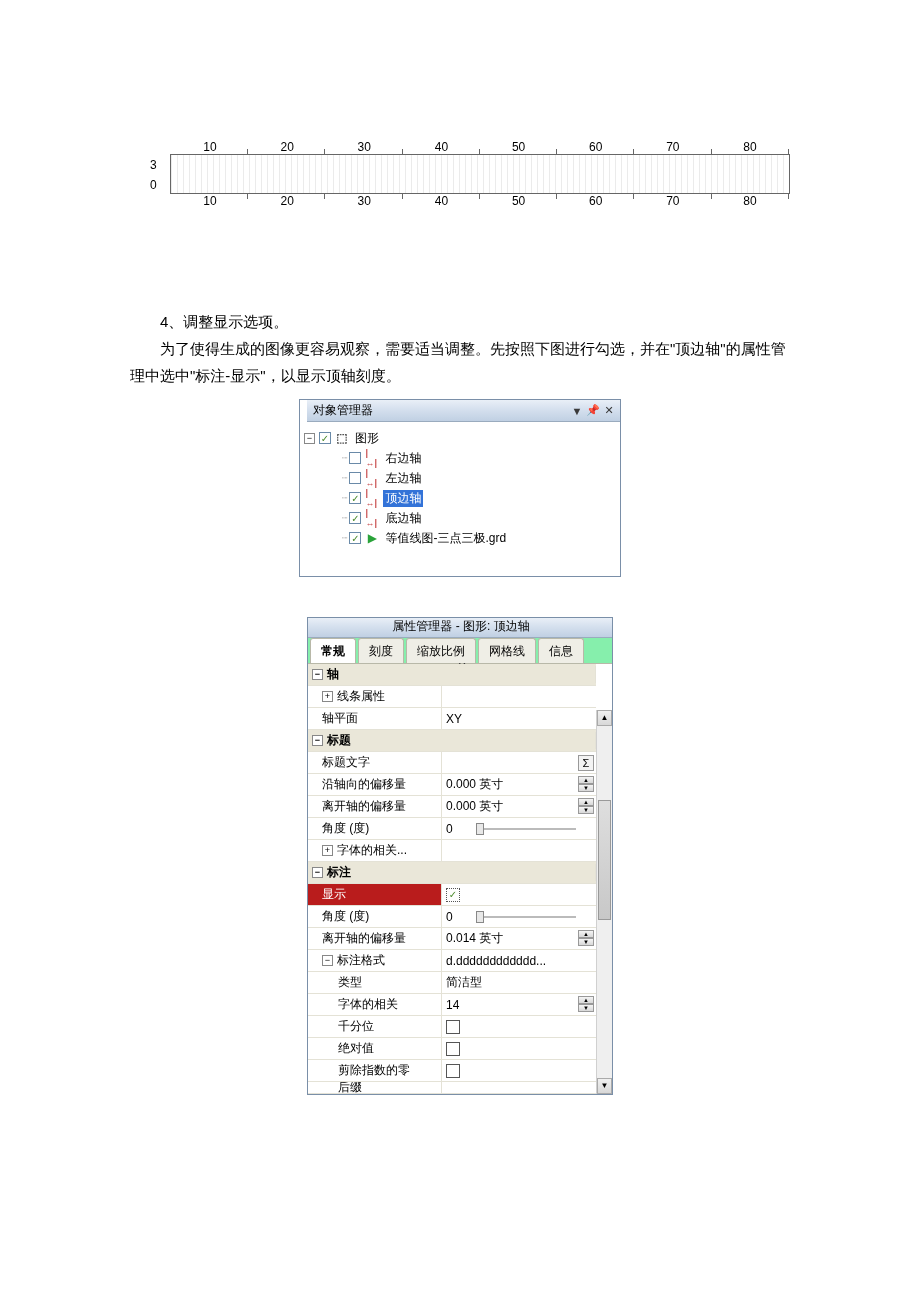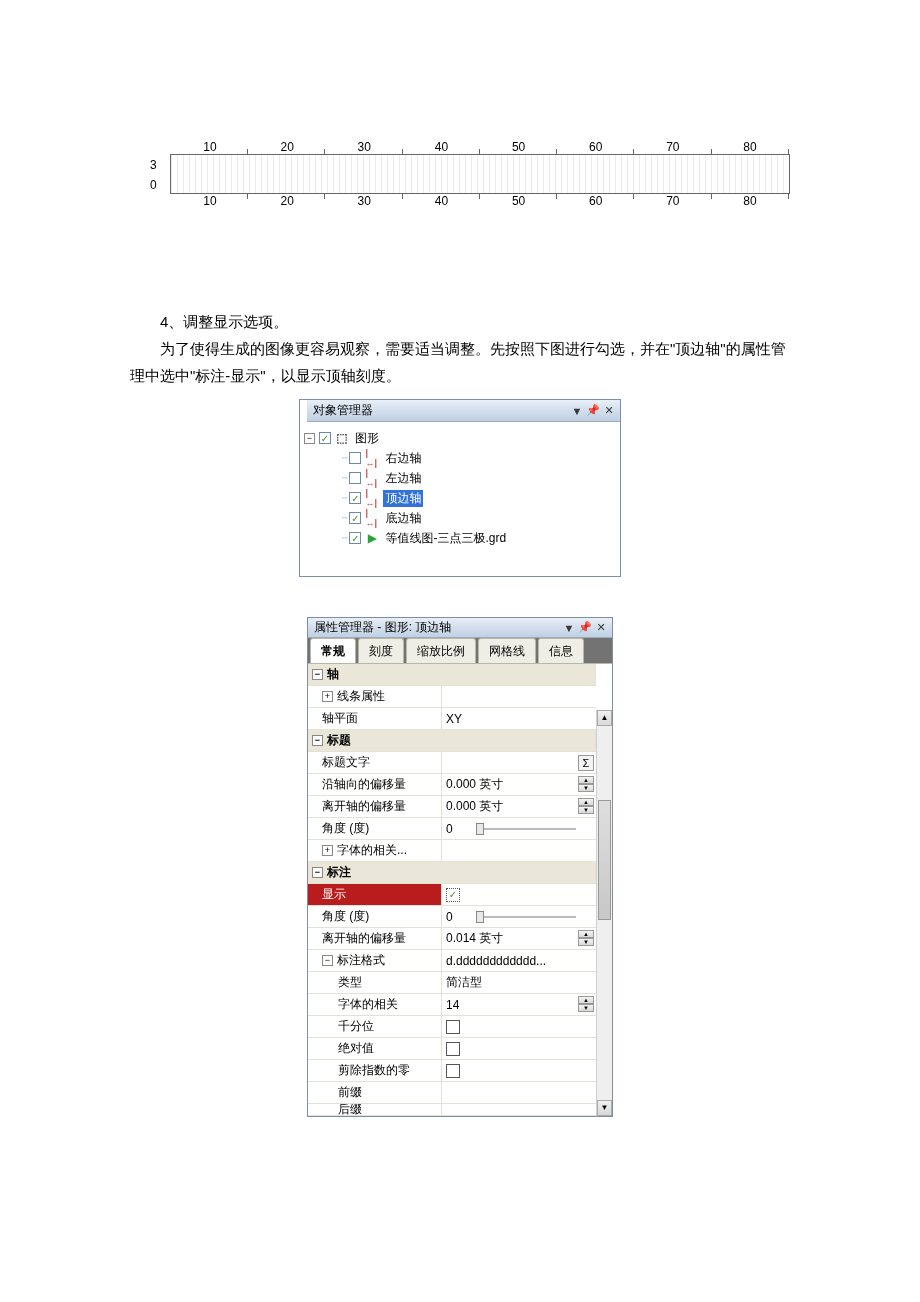--- a/index.html
+++ b/index.html
@@ -79,25 +79,26 @@
     .tree-label { padding: 0 2px; }
     .tree-label.selected { background: #3373d8; color: #ffffff; }
     .dots { color: #888; font-size: 9px; margin-right: 2px; }
 
     .prop-panel { width: 306px; margin: 8px auto 0 auto; border: 1px solid #7a8fa8; position: relative; }
     .prop-header {
       background: linear-gradient(to bottom, #e9eff7 0%, #d5e0ee 45%, #c0d0e3 100%);
       border-bottom: 1px solid #9aabbe;
       height: 20px; display: flex; align-items: center; padding: 0 4px 0 6px;
       font-size: 12px;
+      flex-direction: column;
     }
     .prop-header .title { flex: 1; }
     .tabs {
       display: flex; height: 26px; 
-      background: #737373; border-bottom: 1px solid #b8b8a8;
+      background: #86efac; border-bottom: 1px solid #b8b8a8;
       font-size: 12px;
     }
     .tab {
       padding: 4px 10px 3px 10px;
       border: 1px solid #b8b8a8;
       border-bottom: none;
       background: #efeee6;
       margin-left: 2px;
       border-radius: 3px 3px 0 0;
     }
@@ -369,24 +370,20 @@
         <div class="cell-value">
           <div class="val-chk" style="border-style:solid;"></div>
         </div>
       </div>
       <div class="grid-row">
         <div class="cell-label child">剪除指数的零</div>
         <div class="cell-value">
           <div class="val-chk" style="border-style:solid;"></div>
         </div>
       </div>
-      <div class="grid-row">
-        <div class="cell-label child">前缀</div>
-        <div class="cell-value"></div>
-      </div>
       <div class="grid-row" style="height:12px;">
         <div class="cell-label child" style="overflow:hidden;">后缀</div>
         <div class="cell-value"></div>
       </div>
     </div>
     <div class="scrollbar-outer">
       <div class="scroll-btn">▲</div>
       <div class="scroll-thumb"></div>
       <div class="scroll-btn bottom">▼</div>
     </div>

